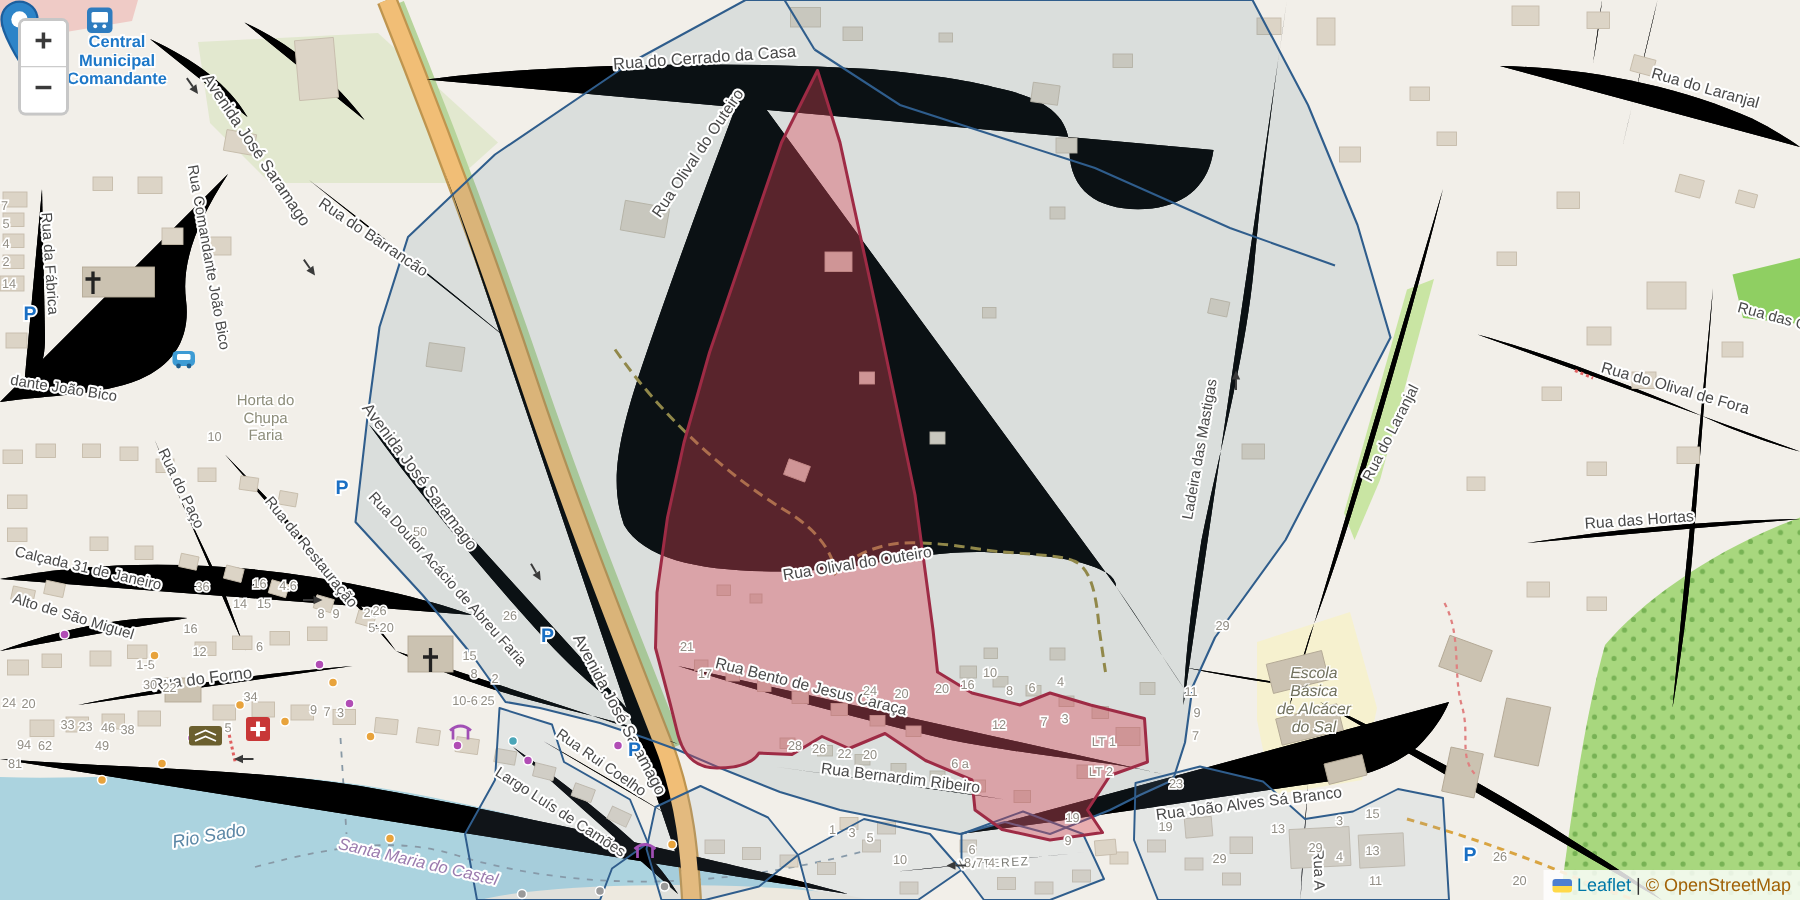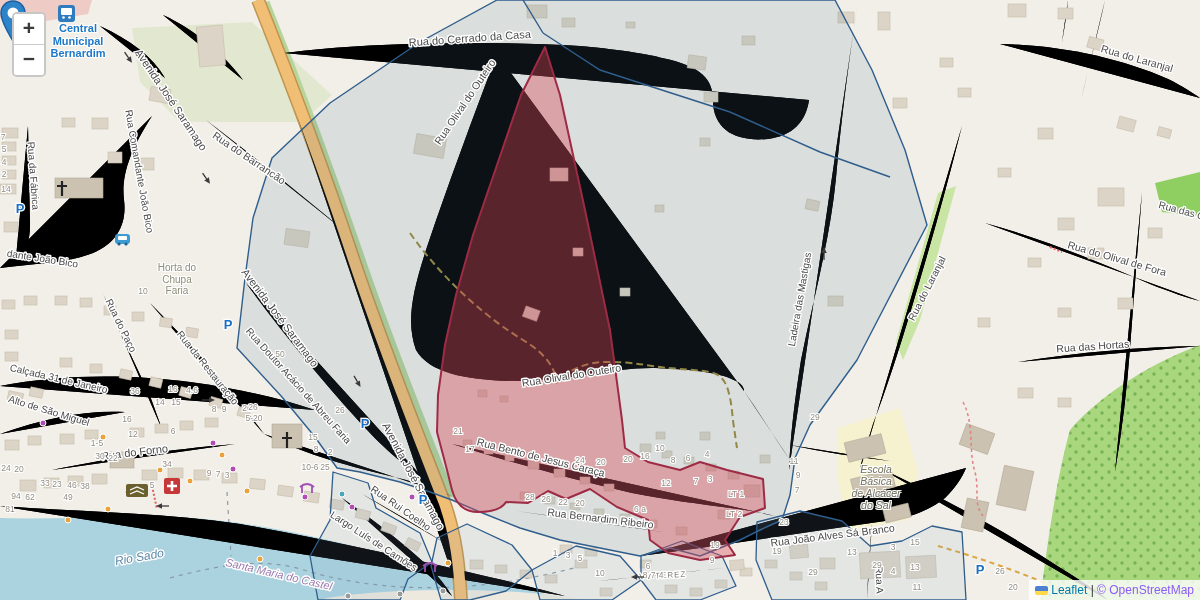--- a/index.html
+++ b/index.html
@@ -12,21 +12,21 @@
   .slabel.admin{fill:#9b7bae;font-style:italic;}
   .slabel.minor{fill:#7a7a74;letter-spacing:1px;}
   .hnum{fill:#928e85;stroke:#ffffff;stroke-width:2.2px;paint-order:stroke;font-size:8.5px;text-anchor:middle;}
   .pk{fill:#1a6fc4;font-weight:bold;font-size:13px;stroke:#ffffff;stroke-width:2.5px;paint-order:stroke;text-anchor:middle;}
   .bt{fill:#dcd4c6;stroke:#c6bcab;stroke-width:.6;}
   .bd{fill:#cbc2b1;stroke:#b4a996;stroke-width:.6;}
   
   .place-label{position:absolute;text-align:center;white-space:pre-line;line-height:1.15;
     text-shadow:-1px -1px 0 #fff,1px -1px 0 #fff,-1px 1px 0 #fff,1px 1px 0 #fff,0 1px 0 #fff,0 -1px 0 #fff;}
   .pl-bus{left:34px;top:22px;width:88px;color:#1e78c8;font-size:11px;font-weight:bold;}
-  .pl-school{left:836px;top:443px;width:80px;color:#72725f;font-size:10.5px;font-style:italic;margin-top:20px;}
+  .pl-school{left:836px;top:443px;width:80px;color:#72725f;font-size:10.5px;font-style:italic;}
   .pl-farm{left:144px;top:262px;width:66px;color:#8d8d7a;font-size:10px;}
   .zoomctl{position:absolute;left:12px;top:12px;width:30px;border:2px solid rgba(0,0,0,.22);border-radius:5px;background:#fff;overflow:hidden;}
   .zbtn{display:block;width:30px;height:30px;line-height:28px;text-align:center;font-size:21px;font-weight:bold;color:#3a3a3a;background:#fff;cursor:pointer;user-select:none;}
   .zbtn:first-child{border-bottom:1px solid #ccc;}
   .attrib{position:absolute;right:0;bottom:0;height:20px;line-height:20px;padding:0 6px 0 6px;background:rgba(255,255,255,.82);font-size:12px;color:#333;}
   .attrib a{color:#0078a8;text-decoration:none;cursor:pointer;}
   .uaflag{display:inline-block;width:13px;height:9px;border-radius:2px;vertical-align:-1px;margin-right:3px;
     background:linear-gradient(#4e7fd0 50%,#ffd948 50%);}
   .marker{position:absolute;left:124px;top:451px;width:26px;height:42px;cursor:pointer;}
 </style>
@@ -548,21 +548,21 @@
       <use href="#oneway" transform="translate(208,400)"></use>
       <use href="#oneway" transform="translate(824,254) rotate(-90)"></use>
       <use href="#oneway" transform="translate(638,577) rotate(180)"></use>
       <use href="#oneway" transform="translate(163,506) rotate(180)"></use>
     </g>
   </g>
 </svg>
 
 <div class="place-label pl-bus">Central
 Municipal
-Bernardim</div>
+Comandante</div>
 <div class="place-label pl-school">Escola
 Básica
 de Alcácer
 do Sal</div>
 <div class="place-label pl-farm">Horta do
 Chupa
 Faria</div>
 
 <svg class="marker" viewBox="0 0 26 42">
   <path d="M13,1 C6.4,1 1,6.4 1,13 C1,22.4 13,41 13,41 C13,41 25,22.4 25,13 C25,6.4 19.6,1 13,1 Z" fill="#2d84c8" stroke="#1c5f9e" stroke-width="1.5"></path>
@@ -570,15 +570,15 @@
 </svg>
 
 <div class="zoomctl">
   <a class="zbtn">+</a>
   <a class="zbtn">−</a>
 </div>
 
 <div class="attrib">
   <span class="uaflag"></span><a>Leaflet</a>
   <span>|</span>
-  <a style="color:#8b5cf6">© OpenStreetMap</a>
+  <a style="color:#a16207">© OpenStreetMap</a>
 </div>
 </div>
 
 </body></html>

